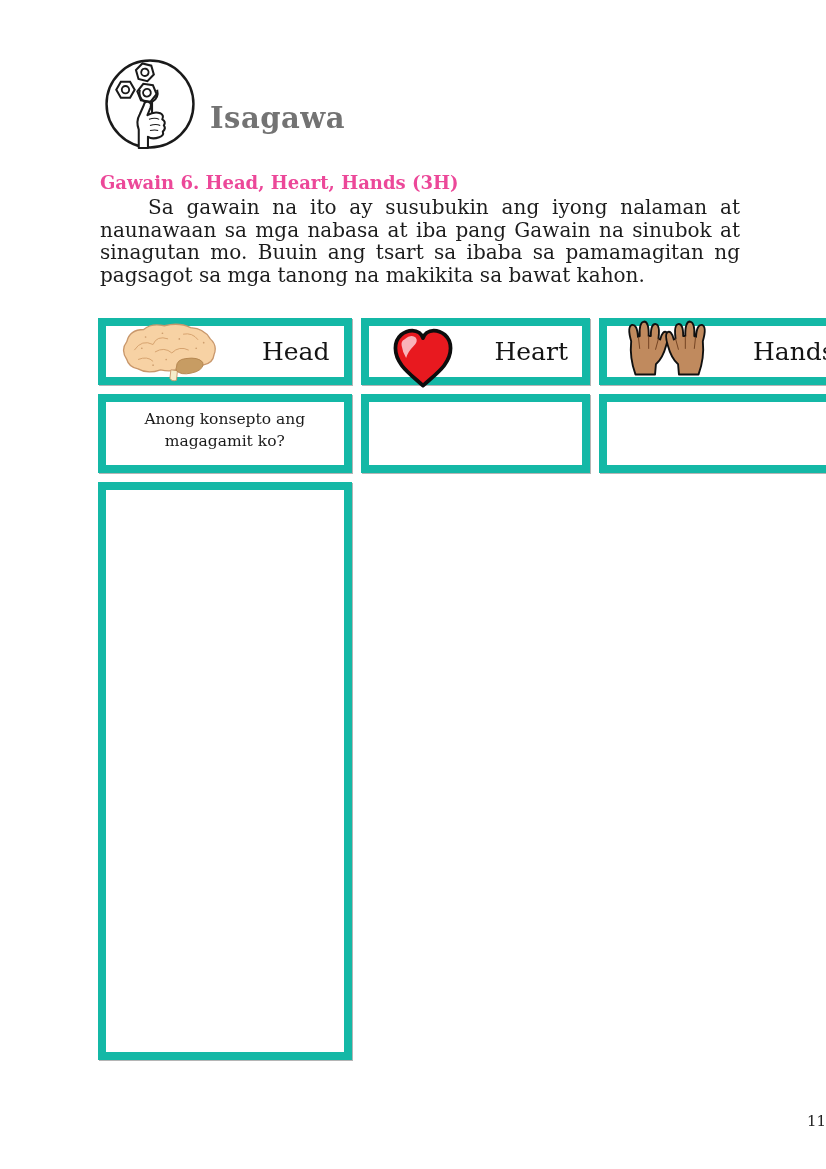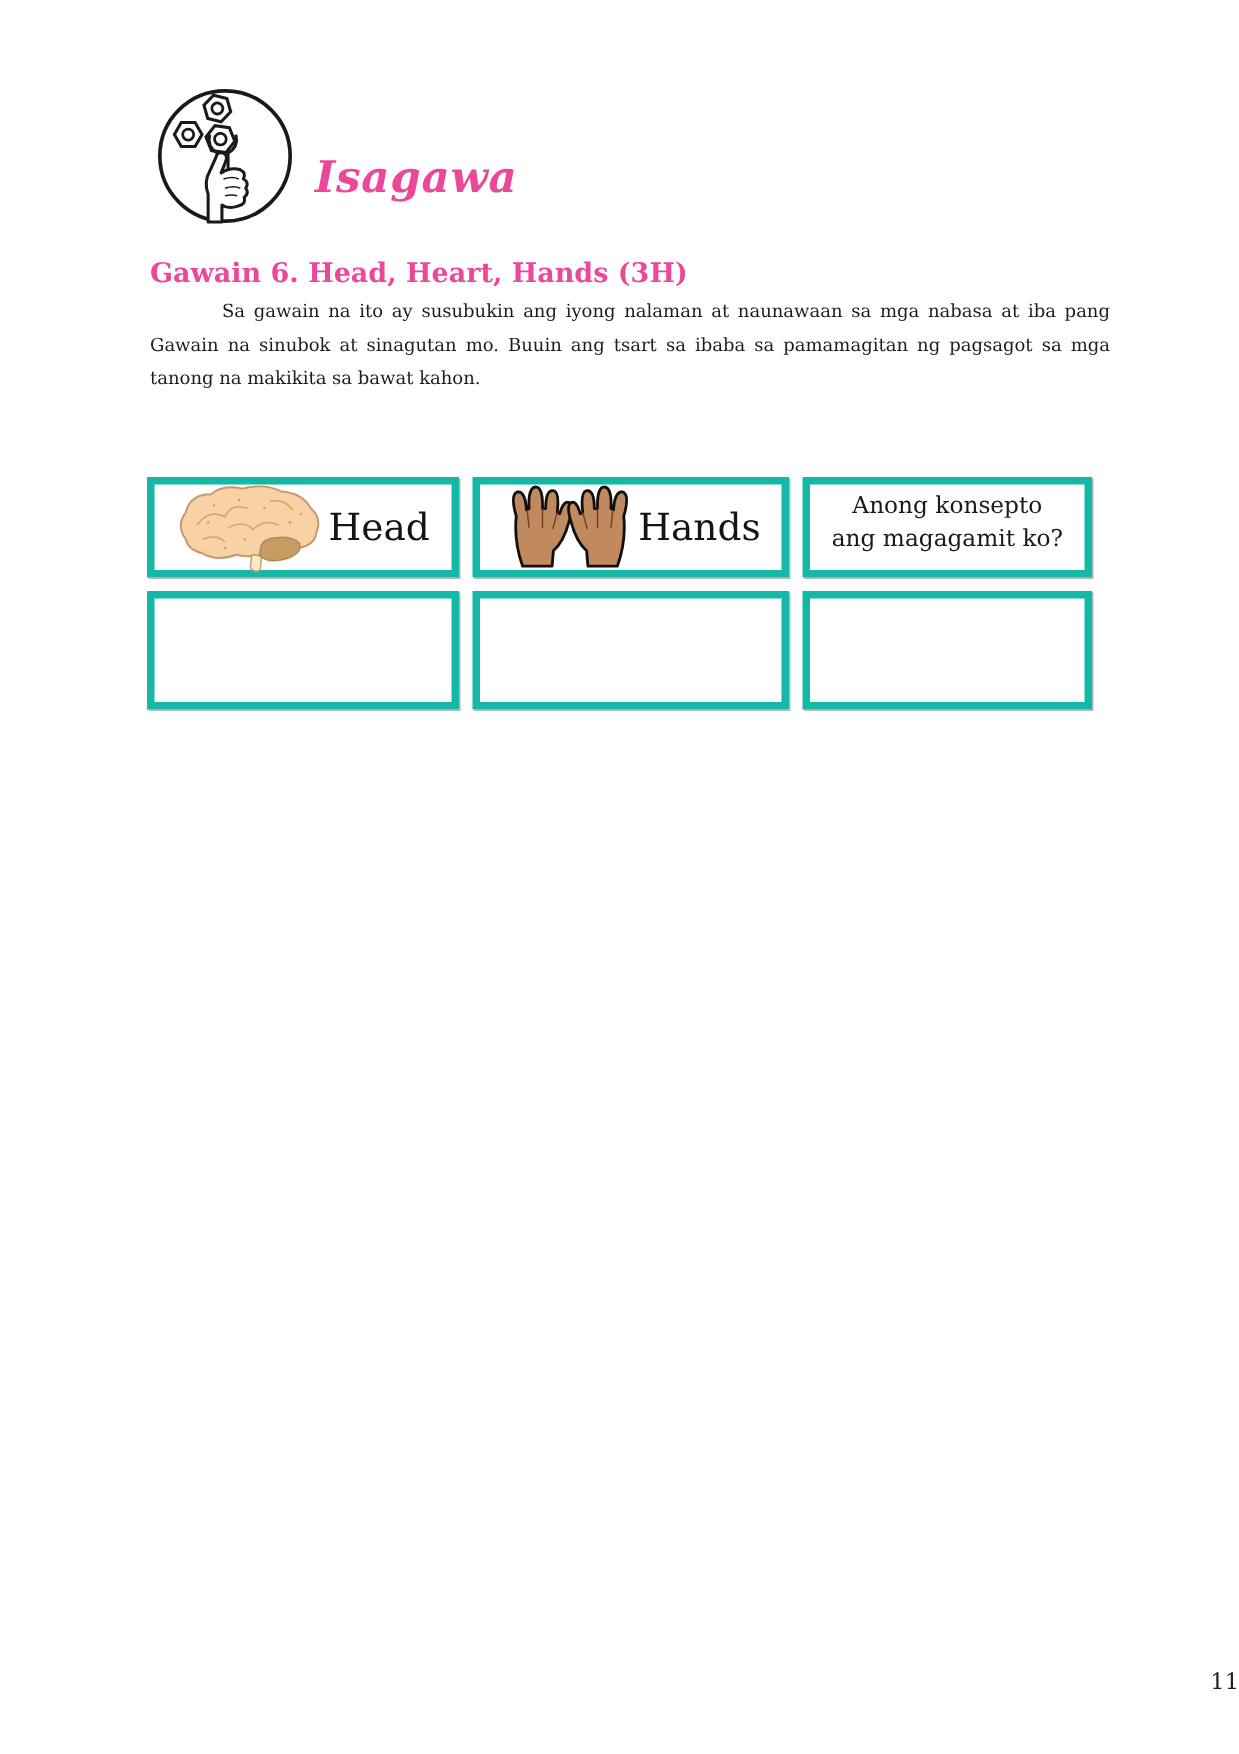--- a/index.html
+++ b/index.html
@@ -10,51 +10,52 @@
     font-family: "DejaVu Serif", "Liberation Serif", serif;
     color: #1a1a1a;
     overflow: hidden;
   }
 
   
   .brand { position: absolute; left: 104px; top: 58px; display: flex; align-items: center; }
   .brand-icon { width: 92px; height: 92px; }
   .brand-label {
     margin-left: 14px; margin-top: 28px;
-    font-size: 29px; font-weight: bold; font-style: italic;
-    letter-spacing: 0.5px; color: #ec4899;
+    font-size: 29px; font-weight: bold; 
+    letter-spacing: 0.5px; color: #737373;
   }
 
   
   .title {
     position: absolute; left: 100px; top: 172px; margin: 0;
     font-size: 18px; font-weight: bold; color: #ec4899;
   }
   .instructions {
     position: absolute; left: 100px; top: 196px; margin: 0;
     width: 640px;
-    font-size: 12px; line-height: 22.5px;
+    font-size: 20px; line-height: 22.5px;
     text-align: justify; text-indent: 48px;
     color: #1c1c1c;
   }
 
   
   .board {
     position: absolute; left: 98px; top: 318px;
     width: 630px;
     display: grid;
     grid-template-columns: repeat(3, 1fr);
     grid-template-rows: 67px 79px 578px;
     column-gap: 9px; row-gap: 9px;
   }
   .cell {
-    border: 5px solid #14b8a6;
+    border: 8px solid #14b8a6;
     background: #ffffff;
     box-shadow: 1px 1px 0 #b5b5b5;
     box-sizing: border-box;
+    gap: 40px;
   }
   .header-cell {
     display: flex; align-items: center; justify-content: space-between;
     padding: 0 14px 0 10px;
     overflow: visible;
   }
   .header-label { font-size: 25px; color: #141414; }
   .icon-brain { width: 106px; height: 60px; }
   .icon-heart { width: 64px; height: 70px; position: relative; top: 7px; margin-left: 12px; }
   .icon-hands { width: 92px; height: 58px; align-self: flex-end; margin-left: 4px; }
@@ -134,20 +135,29 @@
             <circle cx="52" cy="40" r="0.9" fill="#cf9f6f"></circle>
           <circle cx="38" cy="46" r="0.9" fill="#cf9f6f"></circle>
             <circle cx="92" cy="22" r="0.9" fill="#cf9f6f"></circle>
           <path d="M 57 51 L 64 52 L 63 62 Q 58 64 56 60 Z" fill="#f4ecca" stroke="#c9976b" stroke-width="1"></path>
           <path d="M 63 48 Q 63 40 73 39 Q 86 37 91 43 Q 93 49 84 53 Q 72 57 66 54 Q 61 52 63 48 Z" fill="#c79c63" stroke="#b4854f" stroke-width="1"></path>
         </svg>
       </span>
       <span class="header-label">Head</span>
     </div>
 
+    <div class="cell header-cell">
+      <span class="icon-heart">
+        <svg viewBox="0 0 72 74" width="64" height="70">
+          <path d="M 36 67 C 22 54 5 43 5 25 C 5 11 16 5 24 5 C 30 5 34.5 9 36 13.5 C 37.5 9 42 5 48 5 C 56 5 67 11 67 25 C 67 43 50 54 36 67 Z" fill="#e8191f" stroke="#0d0d0d" stroke-width="4.2" stroke-linejoin="round"></path>
+          <path d="M 15 15 Q 23 8.5 28 13 Q 31 17 25 23 Q 19 29 17 36 Q 13 29 12 22 Q 11 17 15 15 Z" fill="#f9b3b9"></path>
+        </svg>
+      </span>
+      <span class="header-label">Heart</span>
+    </div>
 
     <div class="cell header-cell">
       <span class="icon-hands">
         <svg viewBox="0 0 104 68" width="92" height="58">
           <g>
             <path d="M 10 26 Q 5 9 11 7 Q 17 6 18 21 L 20 20 Q 19 4 25 3 Q 31 3 30.5 20 L 33 20 Q 33 5 39 6 Q 44 7 42 23 L 44 24 Q 47 13 51.5 15.5 Q 55 18 51 31 Q 47 46 39 53 L 38 65 L 15 65 Q 8 46 10 26 Z" fill="#c08a5e" stroke="#101010" stroke-width="2.2" stroke-linejoin="round"></path>
             <path d="M 18.5 21 L 20 35 M 30.5 20 L 30.5 35 M 42 23 L 38.5 36" fill="none" stroke="#6f3f1f" stroke-width="1.1"></path>
           </g>
           <g transform="translate(104 0) scale(-1 1)">
             <path d="M 10 26 Q 5 9 11 7 Q 17 6 18 21 L 20 20 Q 19 4 25 3 Q 31 3 30.5 20 L 33 20 Q 33 5 39 6 Q 44 7 42 23 L 44 24 Q 47 13 51.5 15.5 Q 55 18 51 31 Q 47 46 39 53 L 38 65 L 15 65 Q 8 46 10 26 Z" fill="#c08a5e" stroke="#101010" stroke-width="2.2" stroke-linejoin="round"></path>

